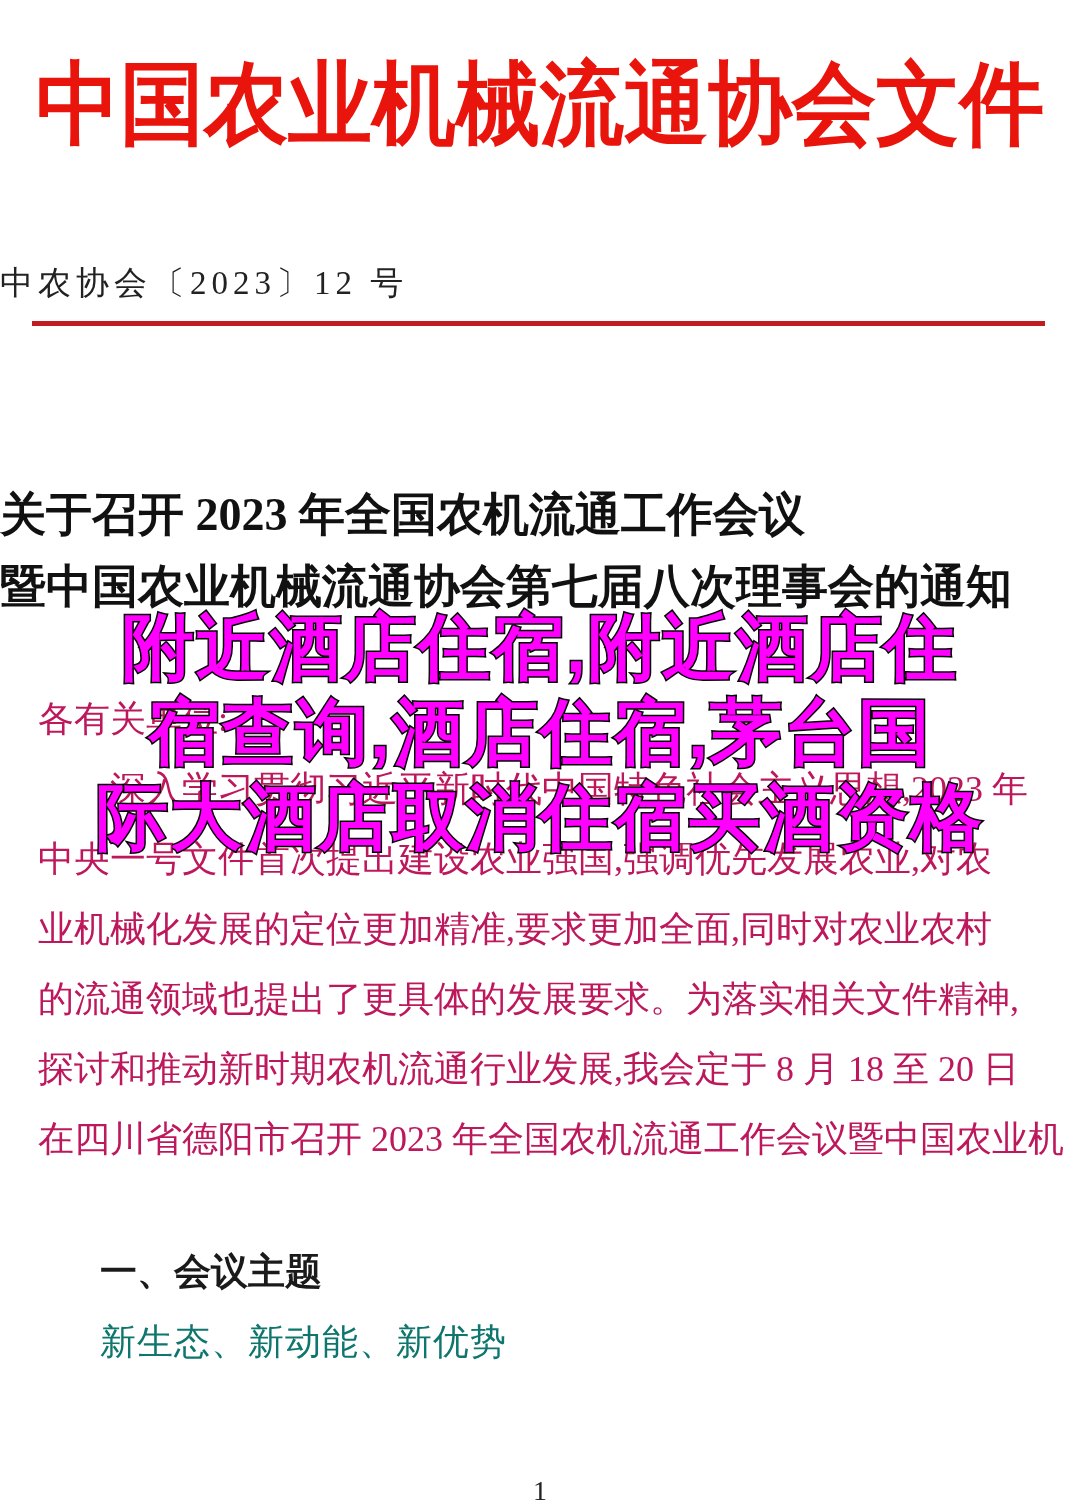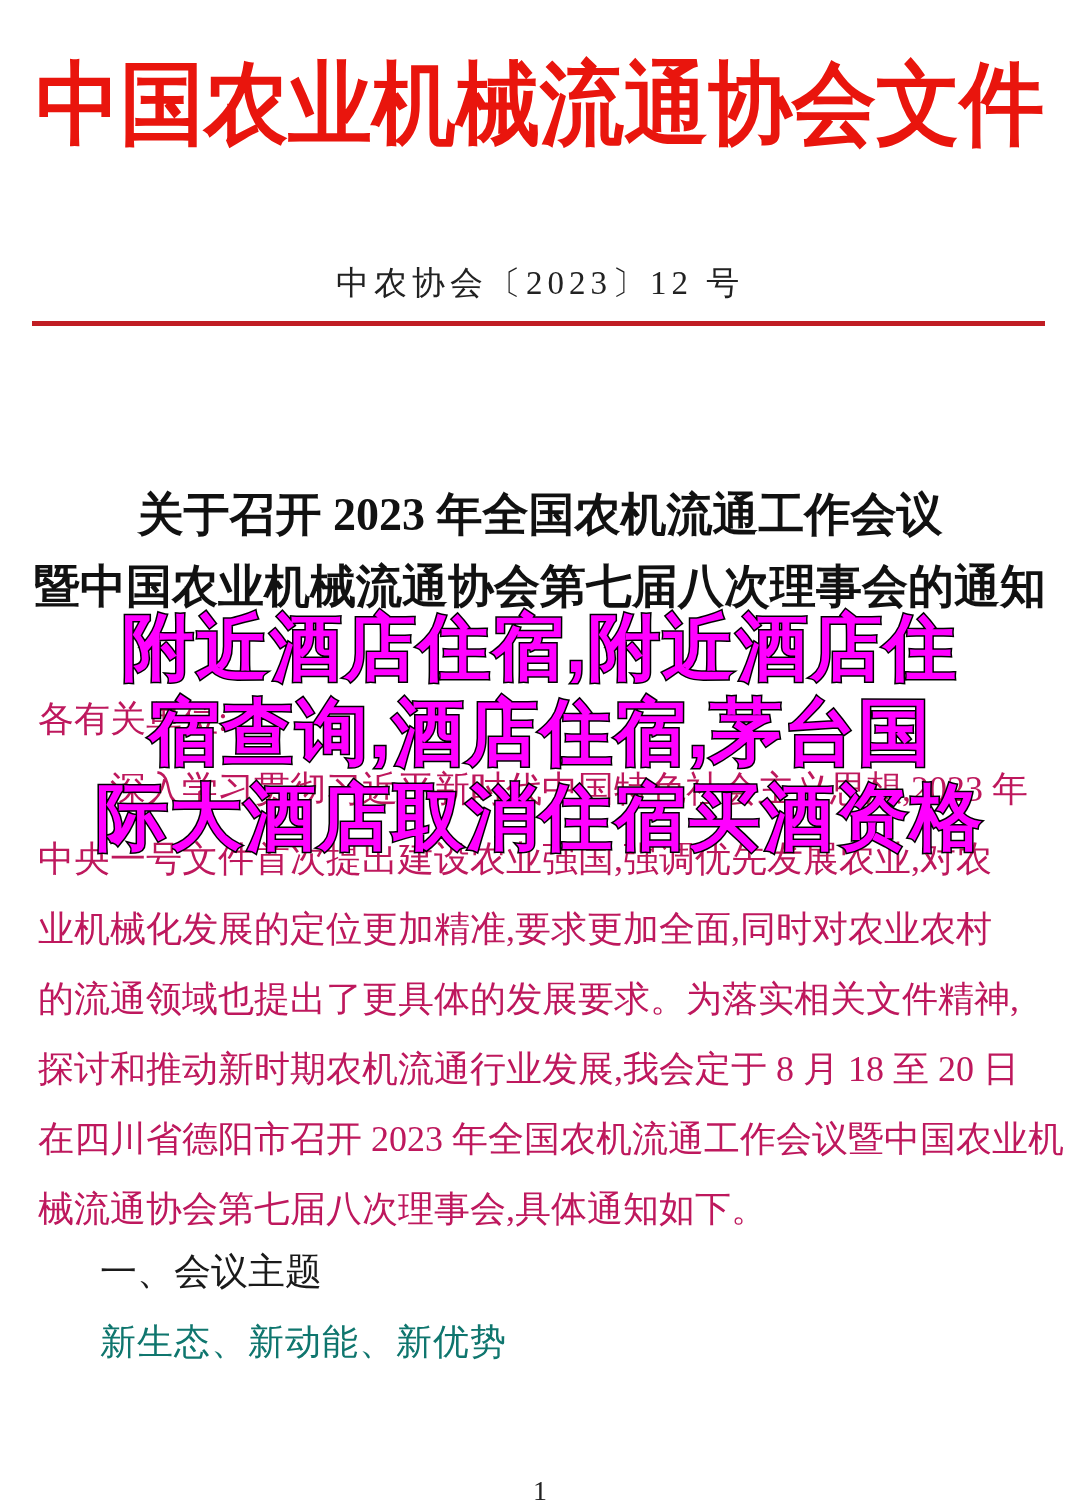--- a/index.html
+++ b/index.html
@@ -15,46 +15,46 @@
   .assoc-title {
     position:absolute; top:44px; left:0; width:100%;
     text-align:center;
     font-size:84px; font-weight:bold; line-height:92px;
     color:#e9150d;
     white-space:nowrap;
     transform:scaleY(1.08); transform-origin:50% 0;
   }
   .doc-number {
     position:absolute; top:250px; left:0; width:100%;
-    text-align:center;
+    text-align:left;
     font-size:33px; line-height:44px; letter-spacing:5px;
     color:#222222;
   }
   .red-rule {
     position:absolute; top:310px; left:32px;
     width:1013px; height:5px;
     background:#c01d23;
   }
   .notice-heading {
     position:absolute; top:468px; left:0; width:100%;
-    text-align:center;
+    text-align:left;
     font-size:46px; font-weight:bold; line-height:72px;
     color:#111111;
   }
   .notice-heading .hline { white-space:nowrap; }
   .body-block {
     position:absolute; top:673px; left:38px; width:1006px;
     font-size:36px; line-height:70px;
     color:#be185d;
   }
   .body-line { height:70px; white-space:nowrap; }
   .indent { text-indent:72px; }
   .section-heading {
     position:absolute; top:1226px; left:38px; width:1006px;
-    font-size:37px; font-weight:normal; line-height:70px;
+    font-size:37px; font-weight:bold; line-height:70px;
     text-indent:62px; color:#1a1a1a;
     white-space:nowrap;
   }
   .section-text {
     position:absolute; top:1296px; left:38px; width:1006px;
     font-size:36px; line-height:70px; letter-spacing:1px;
     text-indent:62px; color:#0f766e;
     white-space:nowrap;
   }
   .page-number {
@@ -93,21 +93,20 @@
   </div>
 
   <div class="body-block">
     <div class="body-line">各有关单位:</div>
     <div class="body-line indent">深入学习贯彻习近平新时代中国特色社会主义思想,2023 年</div>
     <div class="body-line">中央一号文件首次提出建设农业强国,强调优先发展农业,对农</div>
     <div class="body-line">业机械化发展的定位更加精准,要求更加全面,同时对农业农村</div>
     <div class="body-line">的流通领域也提出了更具体的发展要求。为落实相关文件精神,</div>
     <div class="body-line">探讨和推动新时期农机流通行业发展,我会定于 8 月 18 至 20 日</div>
     <div class="body-line">在四川省德阳市召开 2023 年全国农机流通工作会议暨中国农业机</div>
-    <div class="body-line">械流通协会第七届八次理事会,具体通知如下。</div>
   </div>
 
   <div class="section-heading">一、会议主题</div>
 
   <div class="section-text">新生态、新动能、新优势</div>
 
   <div class="page-number">1</div>
 
   <div class="seo-overlay">
     <div class="oline">附近酒店住宿,附近酒店住</div>

